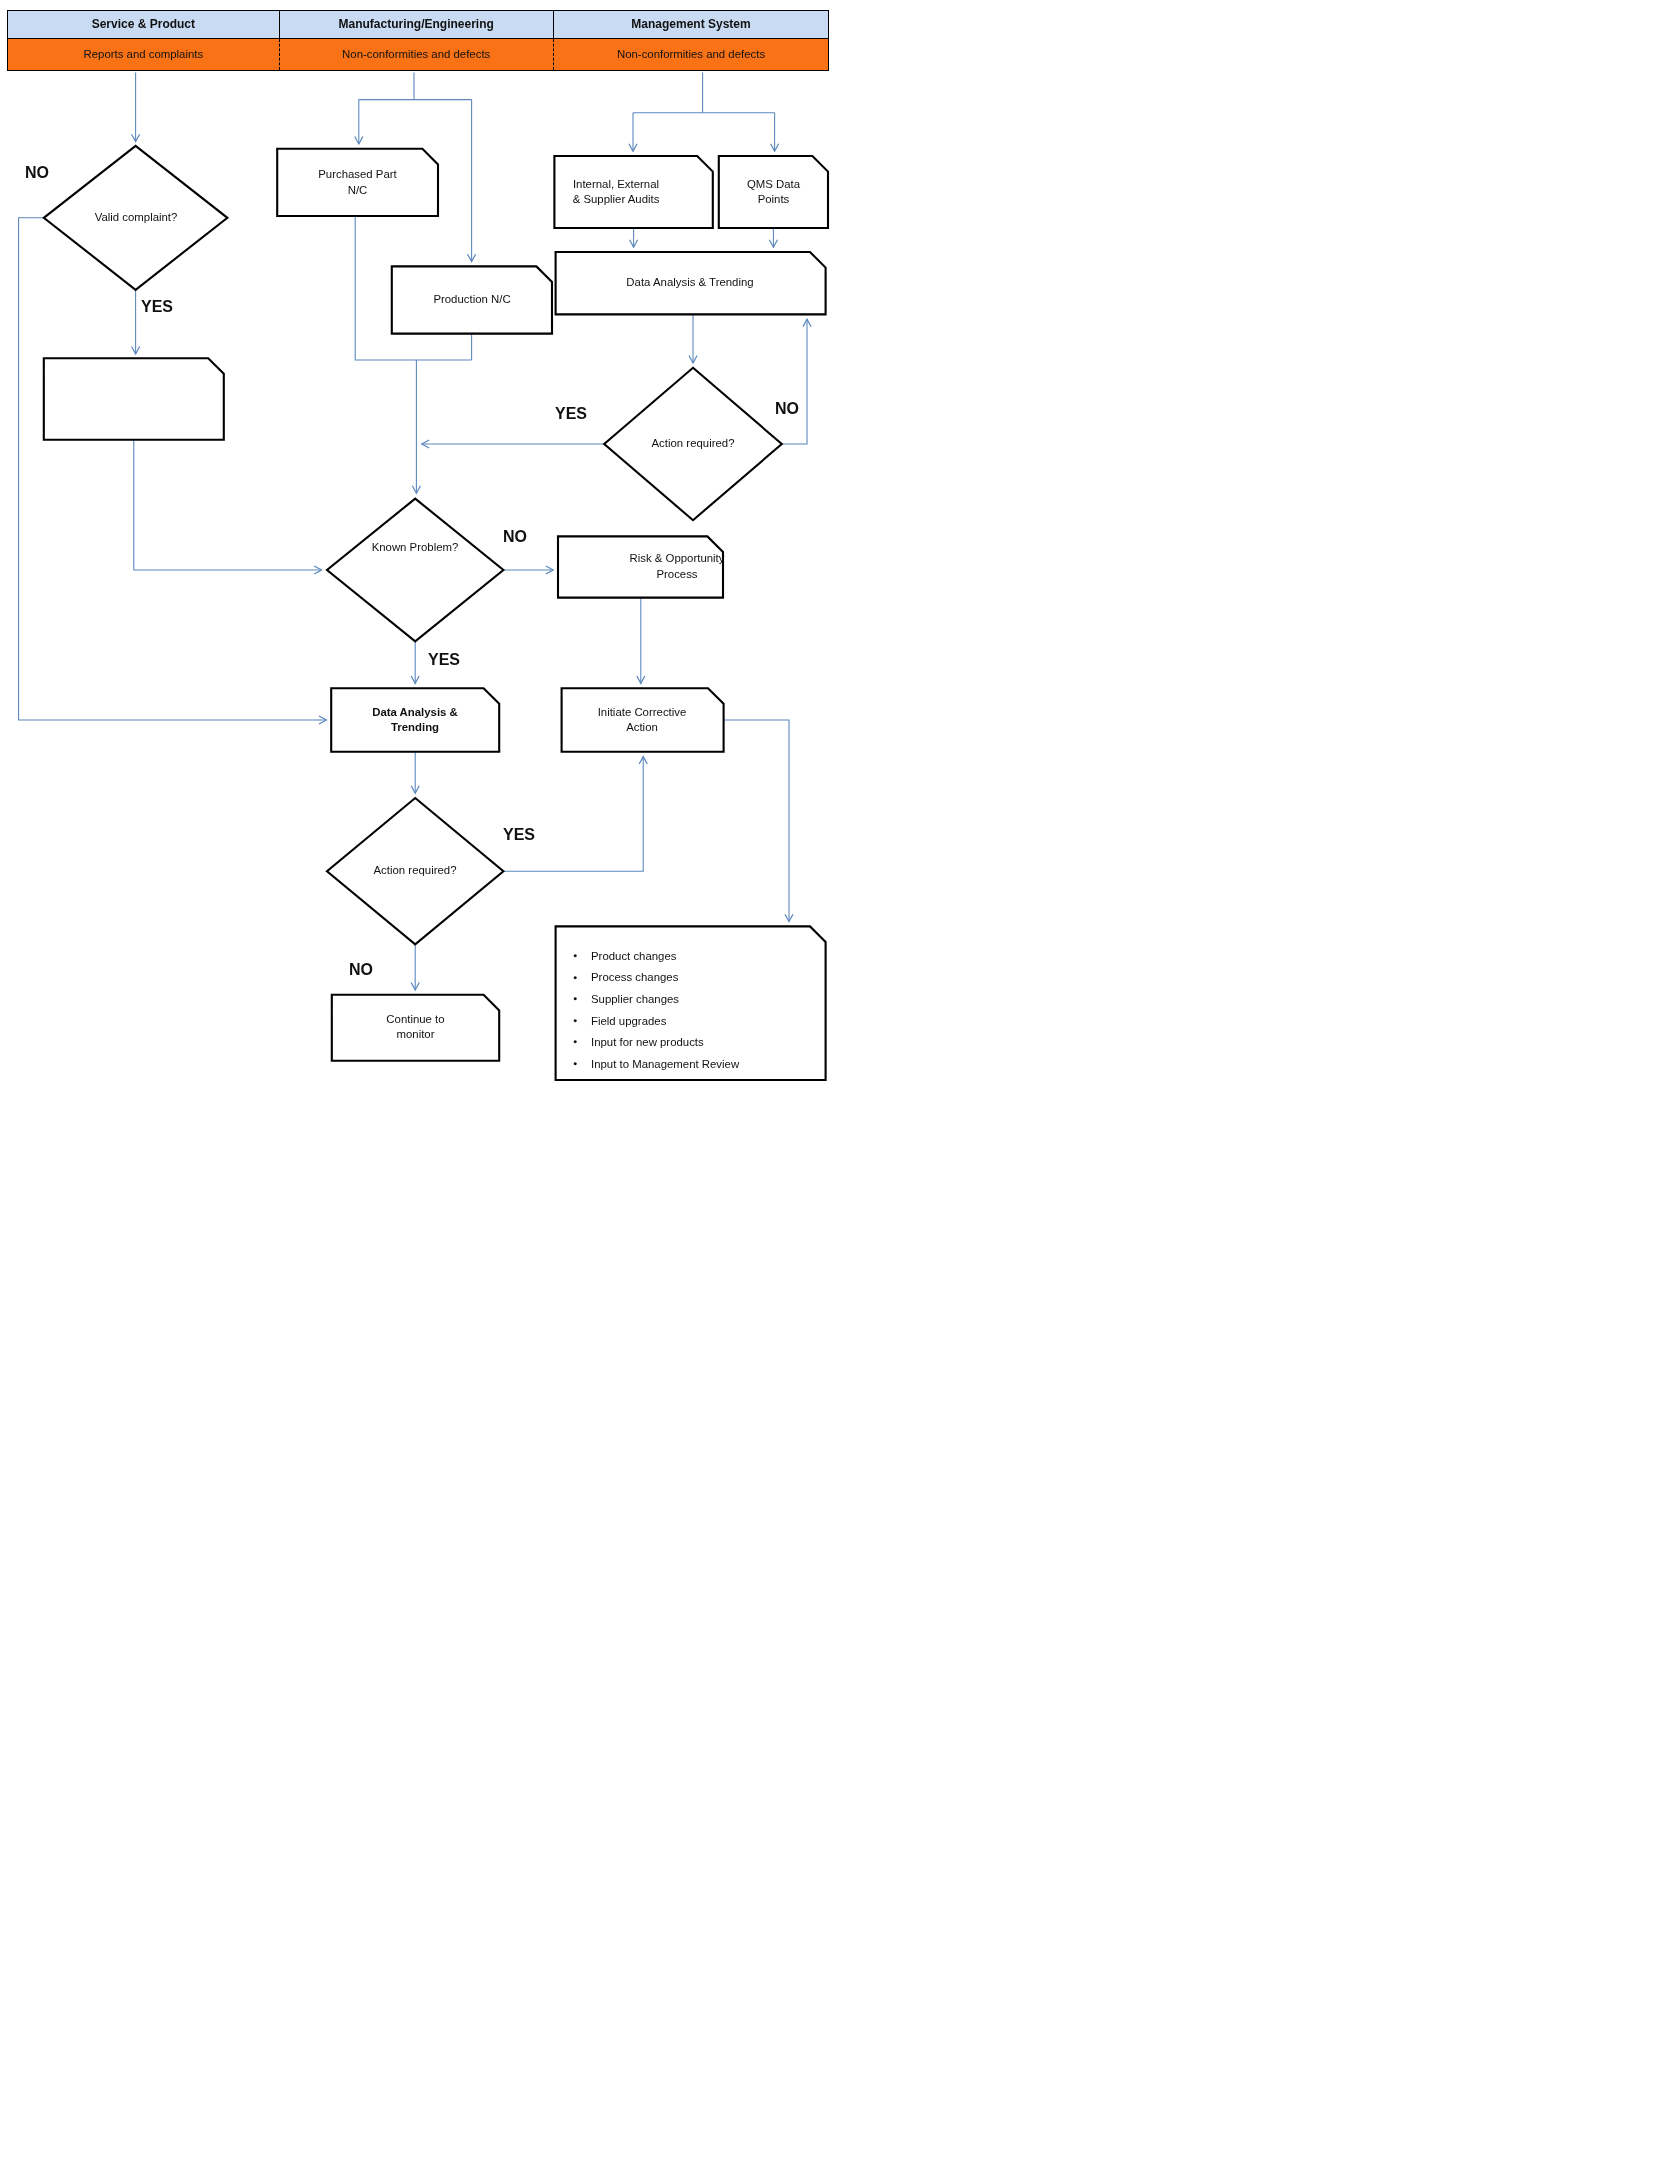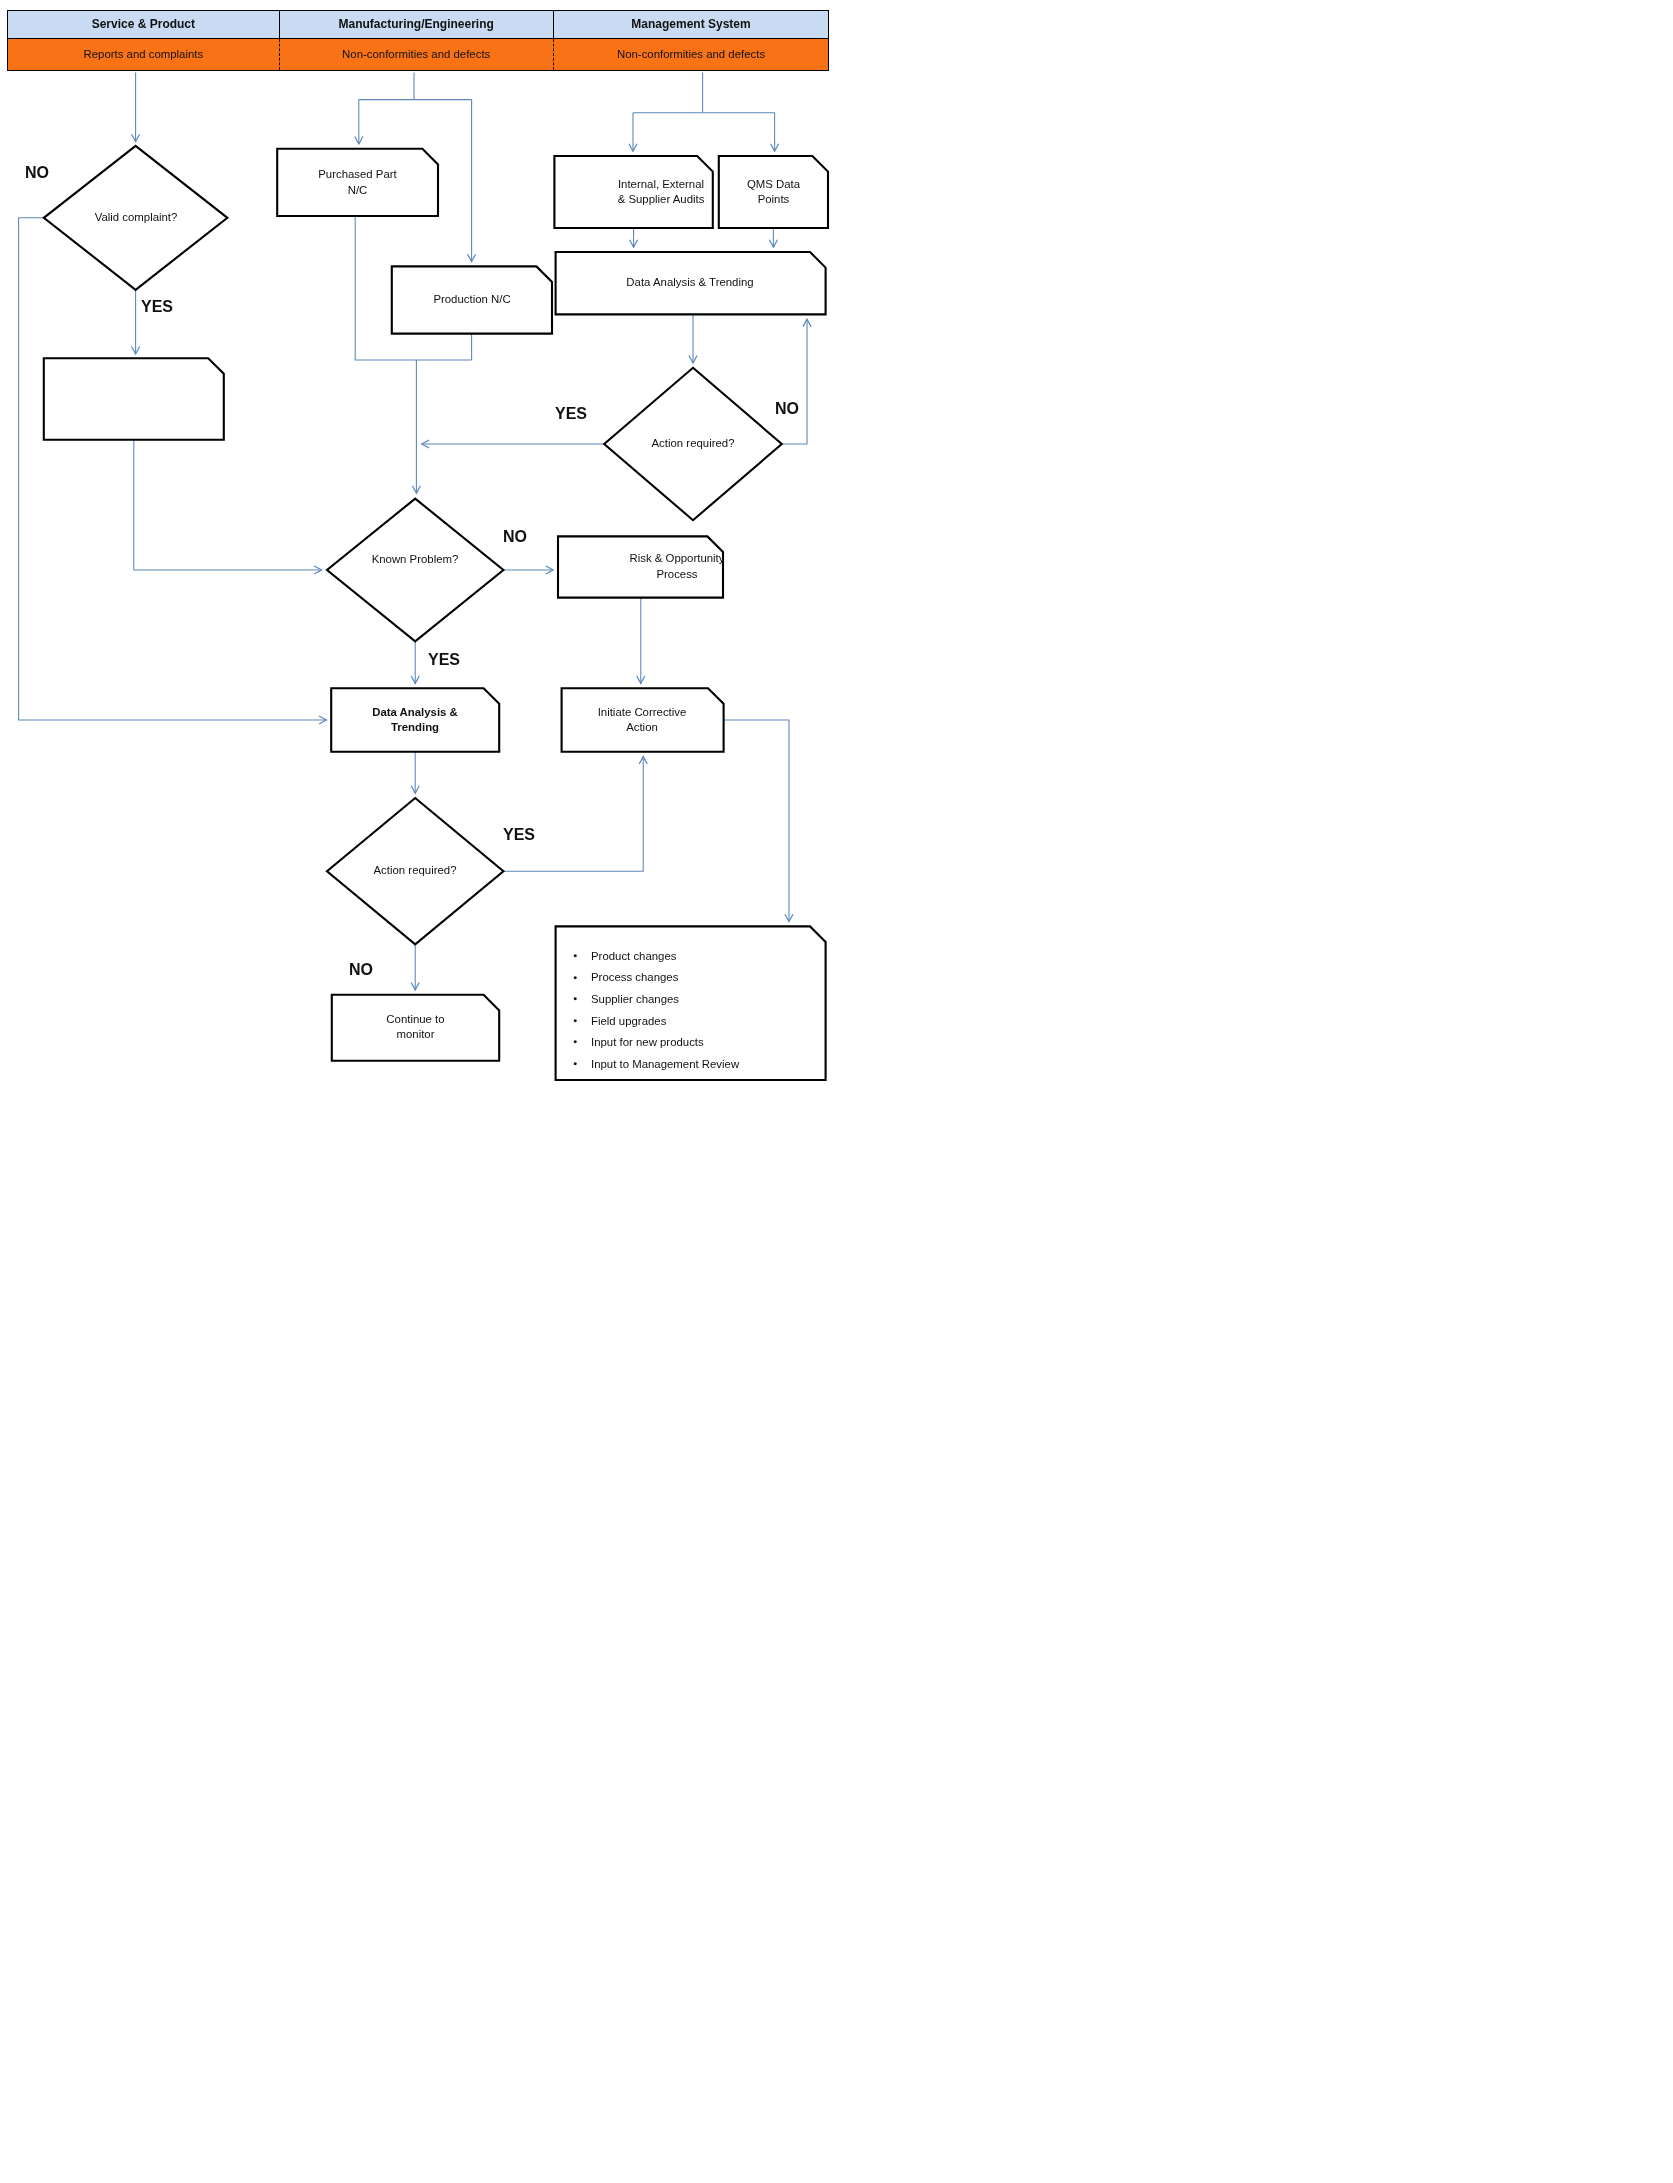--- a/index.html
+++ b/index.html
@@ -100,27 +100,27 @@
     <path class="shape" d="M226,243 L379,363 L226,483 L73,363 Z"></path>
     <path class="shape" d="M1155,613 L1303,740 L1155,867 L1007,740 Z"></path>
     <path class="shape" d="M692,831 L839,950 L692,1069 L545,950 Z"></path>
     <path class="shape" d="M692,1330 L839,1452 L692,1574 L545,1452 Z"></path>
   </svg>
 
   <div class="nlabel" style="left:44px;top:146px;width:184px;height:144px;">Valid complaint?</div>
   <div class="nlabel" style="left:277px;top:149px;width:161px;height:67px;">Purchased Part
 N/C</div>
   <div class="nlabel" style="left:392px;top:266px;width:160px;height:67px;">Production N/C</div>
-  <div class="nlabel" style="left:582px;top:156px;width:158px;height:72px;">Internal, External
+  <div class="nlabel" style="left:537px;top:156px;width:158px;height:72px;">Internal, External
 &amp; Supplier Audits</div>
   <div class="nlabel" style="left:719px;top:156px;width:109px;height:72px;">QMS Data
 Points</div>
   <div class="nlabel" style="left:555px;top:252px;width:270px;height:62px;">Data Analysis &amp; Trending</div>
   <div class="nlabel" style="left:604px;top:368px;width:178px;height:152px;">Action required?</div>
-  <div class="nlabel" style="left:327px;top:488px;width:176px;height:143px;">Known Problem?</div>
+  <div class="nlabel" style="left:327px;top:476px;width:176px;height:143px;">Known Problem?</div>
   <div class="nlabel" style="left:558px;top:536px;width:142px;height:61px;padding-left:48px;">Risk &amp; Opportunity
 Process</div>
   <div class="nlabel" style="left:331px;top:688px;width:168px;height:64px;font-weight:bold;">Data Analysis &amp;
 Trending</div>
   <div class="nlabel" style="left:561px;top:688px;width:162px;height:64px;">Initiate Corrective
 Action</div>
   <div class="nlabel" style="left:327px;top:798px;width:176px;height:146px;">Action required?</div>
   <div class="nlabel" style="left:332px;top:994px;width:167px;height:66px;">Continue to
 monitor</div>
 

